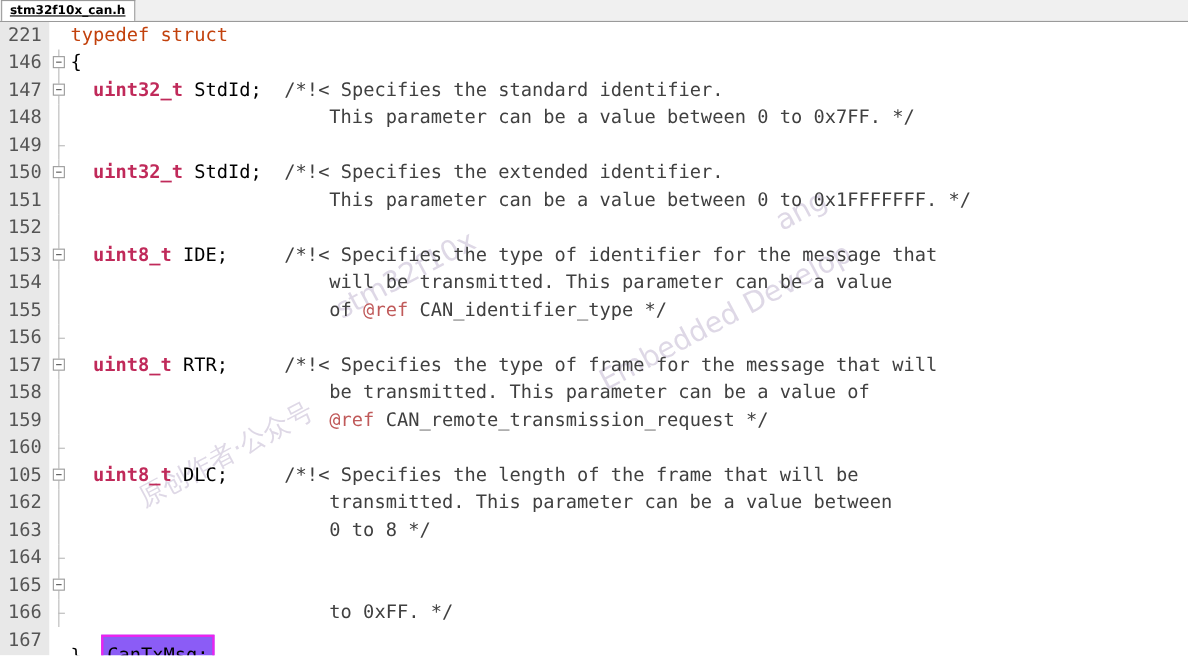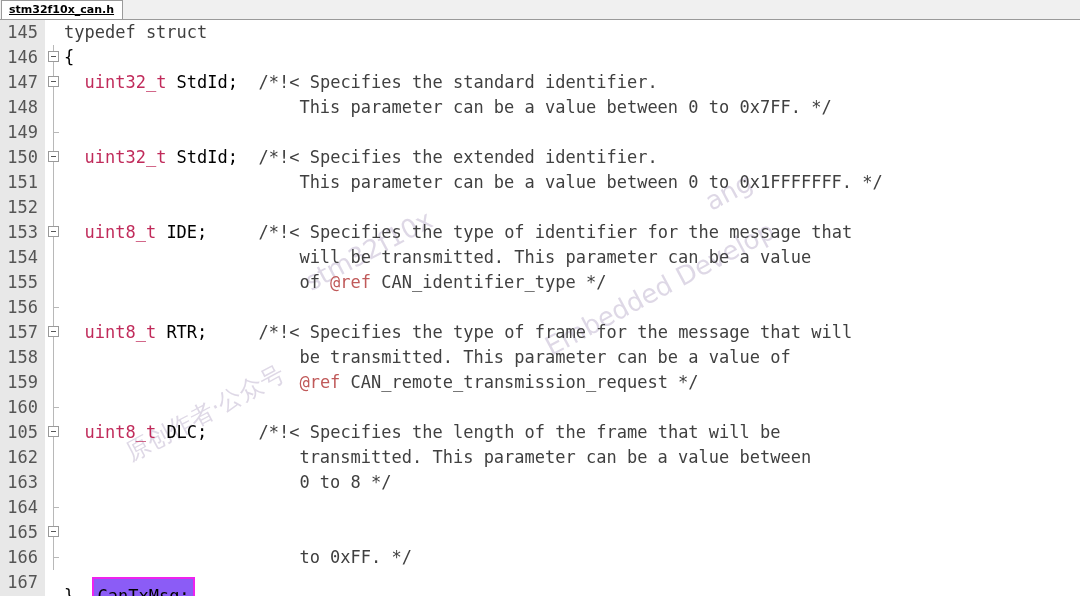--- a/index.html
+++ b/index.html
@@ -159,22 +159,22 @@
     position: absolute;
     left: 64px;
     top: 0;
     font-family: "DejaVu Sans Mono", "Liberation Mono", monospace;
     font-size: 17px;
     color: #000000;
     white-space: pre;
     z-index: 3;
   }
   
-  .kw   { color: #404040; }
-  .typ  { color: #c02a5a; }
+  .kw   { color: #c2410c; }
+  .typ  { color: #c02a5a; font-weight: bold; }
   .cmt  { color: #404040; }
   .tag  { color: #c05a5a; }
   .num  { color: #f08080; }
   .plain{ color: #000000; }
 
   
   .hlbox {
     display: inline-block;
     border: 2px solid #ee22ee;
     background: #8b5cf6;
@@ -198,21 +198,21 @@
   <div id="foldbg"></div>
 
   <div id="watermark">
     <div class="wm wm1">stm32f10x</div>
     <div class="wm wm2">Embedded Develop</div>
     <div class="wm wm3">ang</div>
     <div class="wm wm4">原创作者·公众号</div>
   </div>
 
   <div id="lines">
-      <div class="row"><div class="lnum">145</div><div class="fold"></div><div class="code"><span class="kw">typedef struct</span></div></div>
+      <div class="row"><div class="lnum">221</div><div class="fold"></div><div class="code"><span class="kw">typedef struct</span></div></div>
       <div class="row"><div class="lnum">146</div><div class="fold"><div class="fline"></div><div class="fbox"></div></div><div class="code"><span class="plain">{</span></div></div>
       <div class="row"><div class="lnum">147</div><div class="fold"><div class="fline"></div><div class="fbox"></div></div><div class="code"><span class="plain">  </span><span class="typ">uint32_t</span><span class="plain"> StdId;  </span><span class="cmt">/*!&lt; Specifies the standard identifier.</span></div></div>
       <div class="row"><div class="lnum">148</div><div class="fold"><div class="fline"></div></div><div class="code"><span class="cmt">                       This parameter can be a value between 0 to 0x7FF. */</span></div></div>
       <div class="row"><div class="lnum">149</div><div class="fold"><div class="fline"></div><div class="ftick"></div></div><div class="code"><span class="plain"></span></div></div>
       <div class="row"><div class="lnum">150</div><div class="fold"><div class="fline"></div><div class="fbox"></div></div><div class="code"><span class="plain">  </span><span class="typ">uint32_t</span><span class="plain"> StdId;  </span><span class="cmt">/*!&lt; Specifies the extended identifier.</span></div></div>
       <div class="row"><div class="lnum">151</div><div class="fold"><div class="fline"></div></div><div class="code"><span class="cmt">                       This parameter can be a value between 0 to 0x1FFFFFFF. */</span></div></div>
       <div class="row"><div class="lnum">152</div><div class="fold"><div class="fline"></div></div><div class="code"><span class="plain"></span></div></div>
       <div class="row"><div class="lnum">153</div><div class="fold"><div class="fline"></div><div class="fbox"></div></div><div class="code"><span class="plain">  </span><span class="typ">uint8_t</span><span class="plain"> IDE;     </span><span class="cmt">/*!&lt; Specifies the type of identifier for the message that</span></div></div>
       <div class="row"><div class="lnum">154</div><div class="fold"><div class="fline"></div></div><div class="code"><span class="cmt">                       will be transmitted. This parameter can be a value</span></div></div>
       <div class="row"><div class="lnum">155</div><div class="fold"><div class="fline"></div></div><div class="code"><span class="cmt">                       of </span><span class="tag">@ref</span><span class="cmt"> CAN_identifier_type */</span></div></div>

